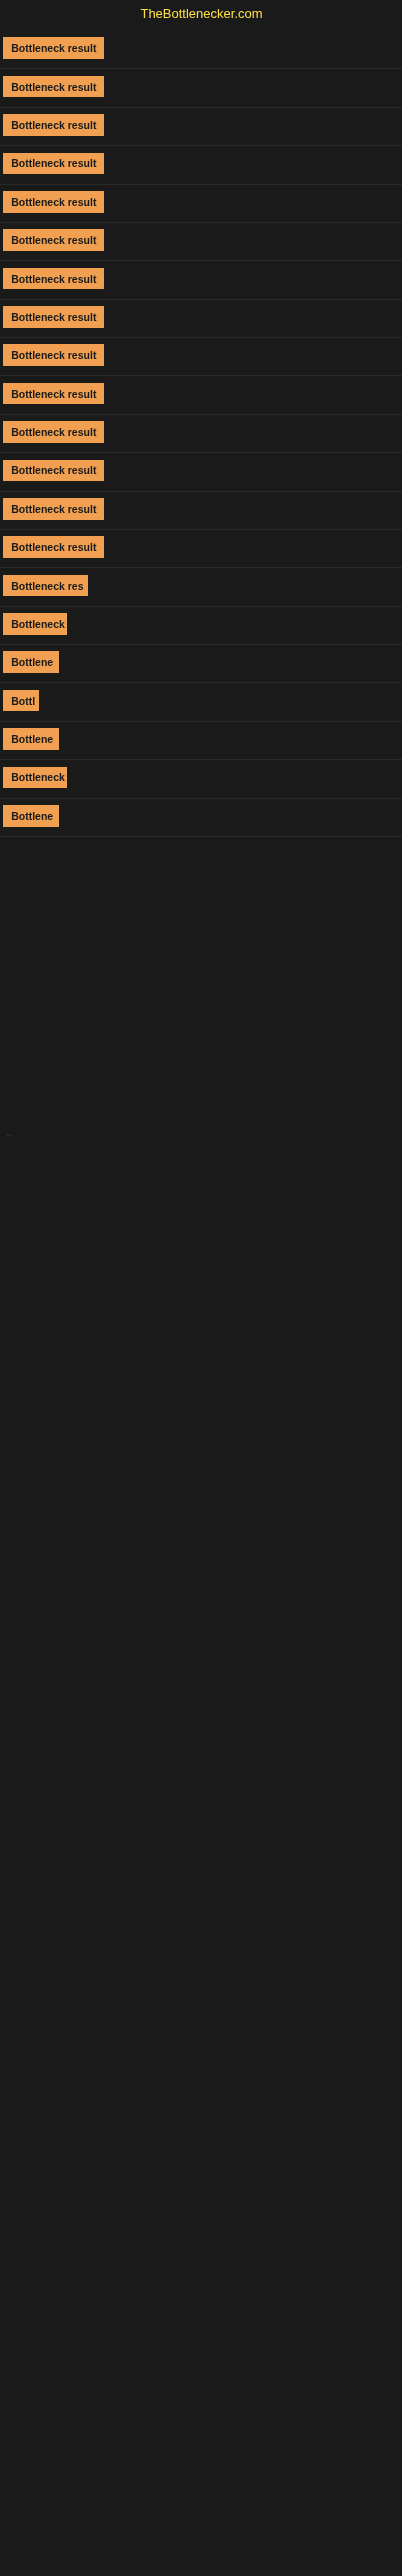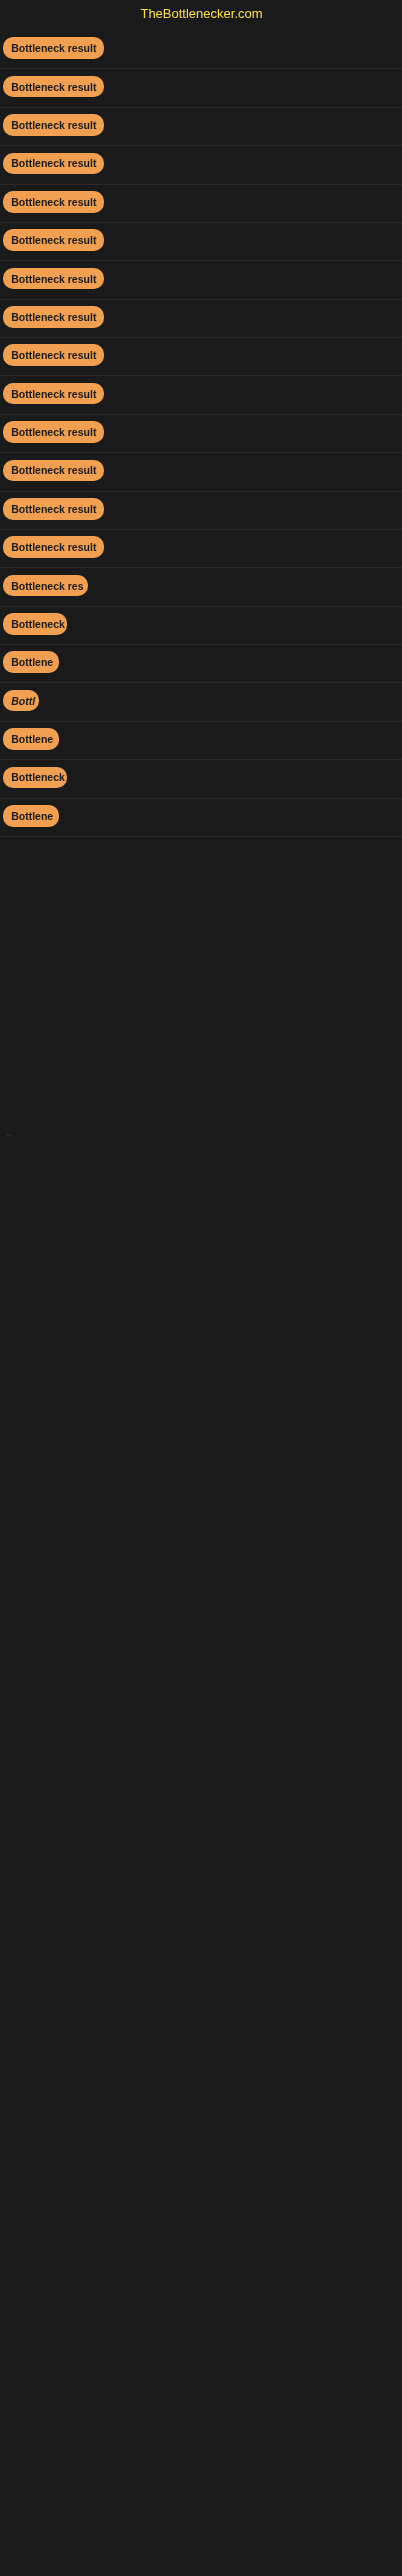--- a/index.html
+++ b/index.html
@@ -24,21 +24,21 @@
       font-weight: normal;
     }
 
     .bottleneck-badge {
       background-color: #f0a050;
       color: #1a1a1a;
       font-size: 10.5px;
       font-weight: bold;
       padding: 4.8px 8px;
       display: inline-block;
-      border-radius: 10px;
+      border-radius: 0;
       white-space: nowrap;
       overflow: hidden;
     }
 
     .row {
       padding: 6.4px 3.2px 6.4px 3.2px;
       border-bottom: 0.8px solid #2a2a2a;
     }
 
     .small-text {
@@ -65,21 +65,21 @@
     <div class="row"><span class="bottleneck-badge" style="max-width: 105px;">Bottleneck result</span></div>
     <div class="row"><span class="bottleneck-badge" style="max-width: 105px;">Bottleneck result</span></div>
     <div class="row"><span class="bottleneck-badge" style="max-width: 105px;">Bottleneck result</span></div>
     <div class="row"><span class="bottleneck-badge" style="max-width: 105px;">Bottleneck result</span></div>
     <div class="row"><span class="bottleneck-badge" style="max-width: 105px;">Bottleneck result</span></div>
     <div class="row"><span class="bottleneck-badge" style="max-width: 105px;">Bottleneck result</span></div>
     <div class="row"><span class="bottleneck-badge" style="max-width: 105px;">Bottleneck result</span></div>
     <div class="row"><span class="bottleneck-badge" style="max-width: 85px;">Bottleneck res</span></div>
     <div class="row"><span class="bottleneck-badge" style="max-width: 64px;">Bottleneck</span></div>
     <div class="row"><span class="bottleneck-badge" style="max-width: 56px;">Bottlene</span></div>
-    <div class="row"><span class="bottleneck-badge" style="max-width: 36px; font-style: italic;">Bottl</span></div>
+    <div class="row"><span class="bottleneck-badge" style="max-width: 36px;">Bottl</span></div>
     <div class="row"><span class="bottleneck-badge" style="max-width: 56px;">Bottlene</span></div>
     <div class="row"><span class="bottleneck-badge" style="max-width: 64px;">Bottleneck</span></div>
     <div class="row"><span class="bottleneck-badge" style="max-width: 56px;">Bottlene</span></div>
   </div>
 
 <div style="height: 322px; padding: 6.4px 3.2px;">
   <span class="small-text" style="display: block; margin-top: 282px; color: #555; font-size: 7.2px;">...</span>
 </div>
 
 

